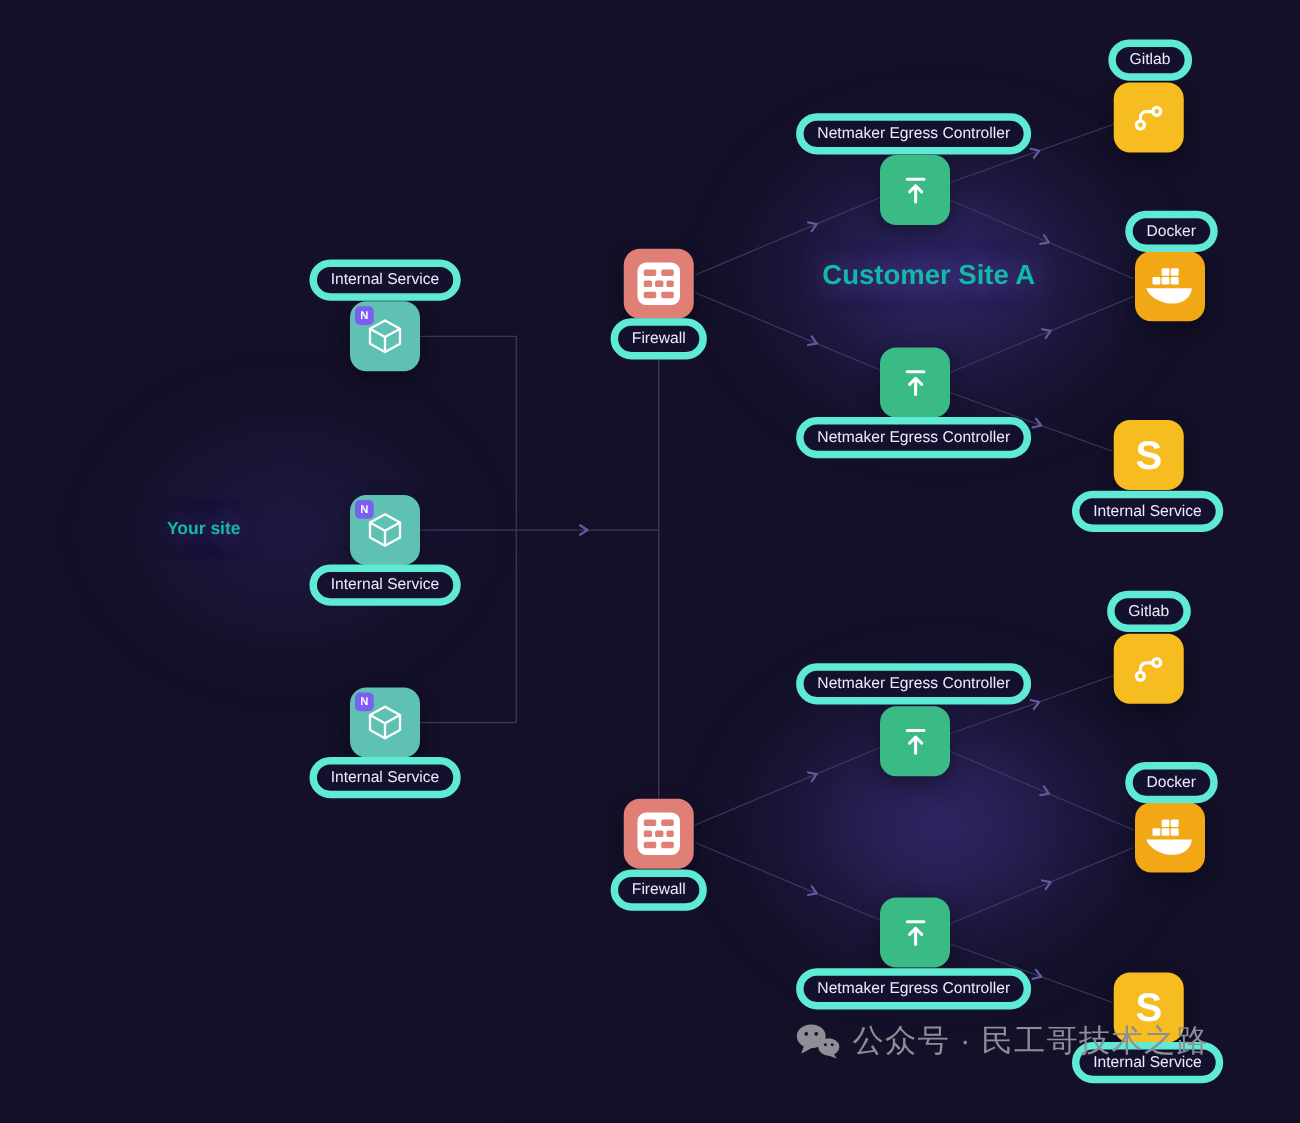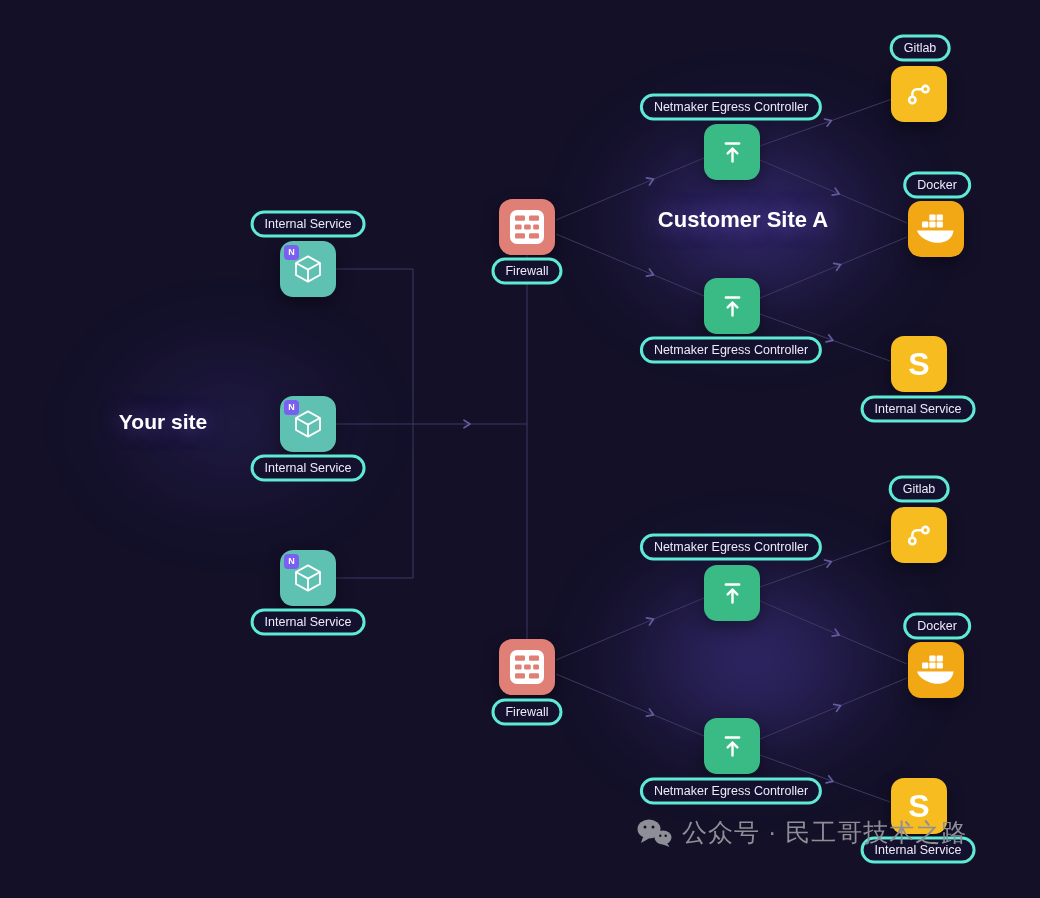--- a/index.html
+++ b/index.html
@@ -30,29 +30,29 @@
   .glyph-sm{width:29px;height:29px;display:block;}
   .glyph-full{width:56px;height:56px;display:block;}
   .nbadge{
     position:absolute;top:4px;left:4px;width:15px;height:15px;border-radius:4px;
     background:#7b5ff0;color:#fff;font-size:9px;font-weight:700;
     display:flex;align-items:center;justify-content:center;line-height:1;
   }
   .s-letter{color:#fff;font-size:32px;font-weight:800;line-height:1;}
   .pill{
     position:absolute;transform:translate(-50%,-50%);z-index:4;
-    background:rgba(21,17,47,0.92);border:3px solid #5eead4;border-radius:999px;
+    background:rgba(21,17,47,0.92);border:6px solid #5eead4;border-radius:999px;
     color:#edeafb;font-size:12.5px;line-height:1.2;padding:3px 11px;white-space:nowrap;
   }
   .site-title{
     position:absolute;transform:translate(-50%,-50%);z-index:4;white-space:nowrap;
-    color:#ffffff;font-weight:700;
+    color:#14b8a6;font-weight:700;
     text-shadow:0 0 22px rgba(132,110,245,0.65);
   }
-  .t-your{font-size:21px;}
+  .t-your{font-size:14px;}
   .t-site{font-size:22px;}
   .watermark{
     position:absolute;left:636px;top:816px;z-index:6;
     display:flex;align-items:center;gap:10px;
     color:#8e8e97;font-size:25px;letter-spacing:1px;white-space:nowrap;
   }
   .defs-hidden{position:absolute;width:0;height:0;overflow:hidden;}
 </style>
 </head>
 <body>

